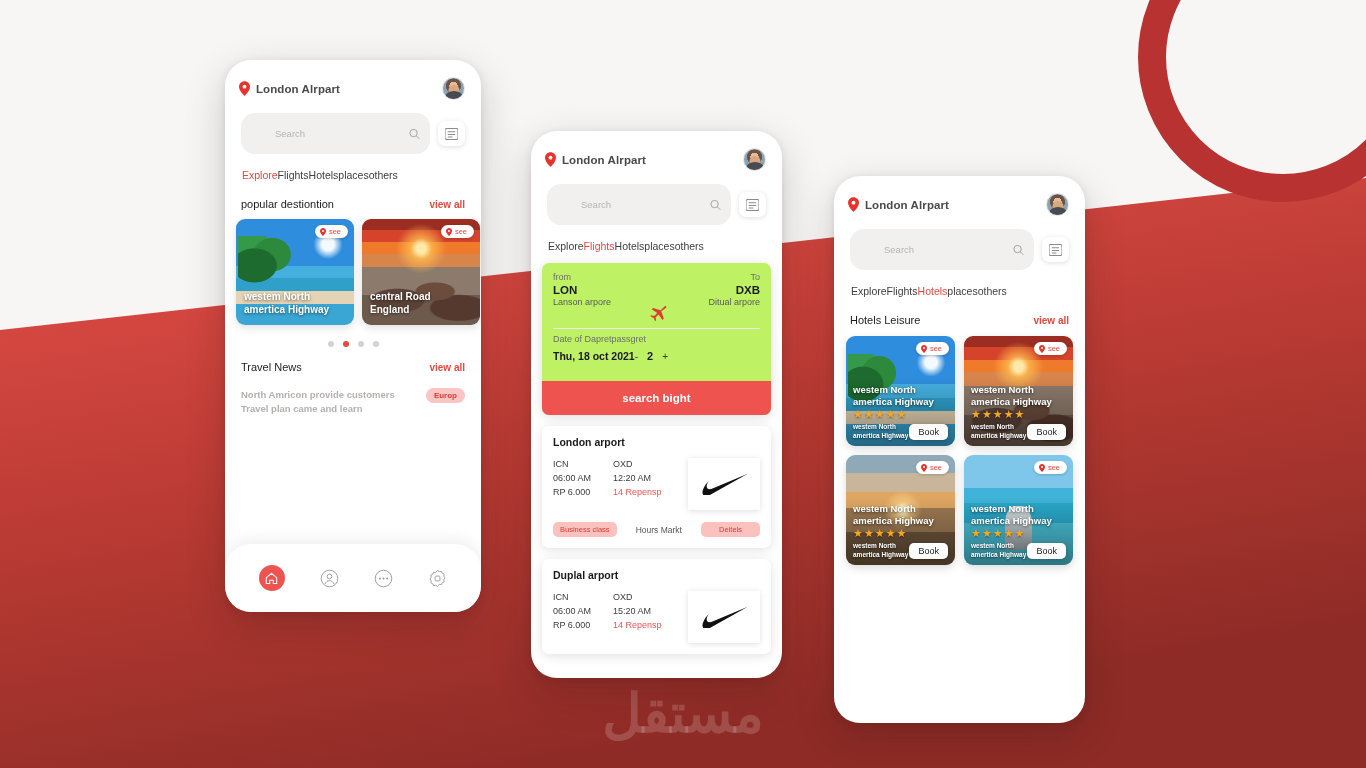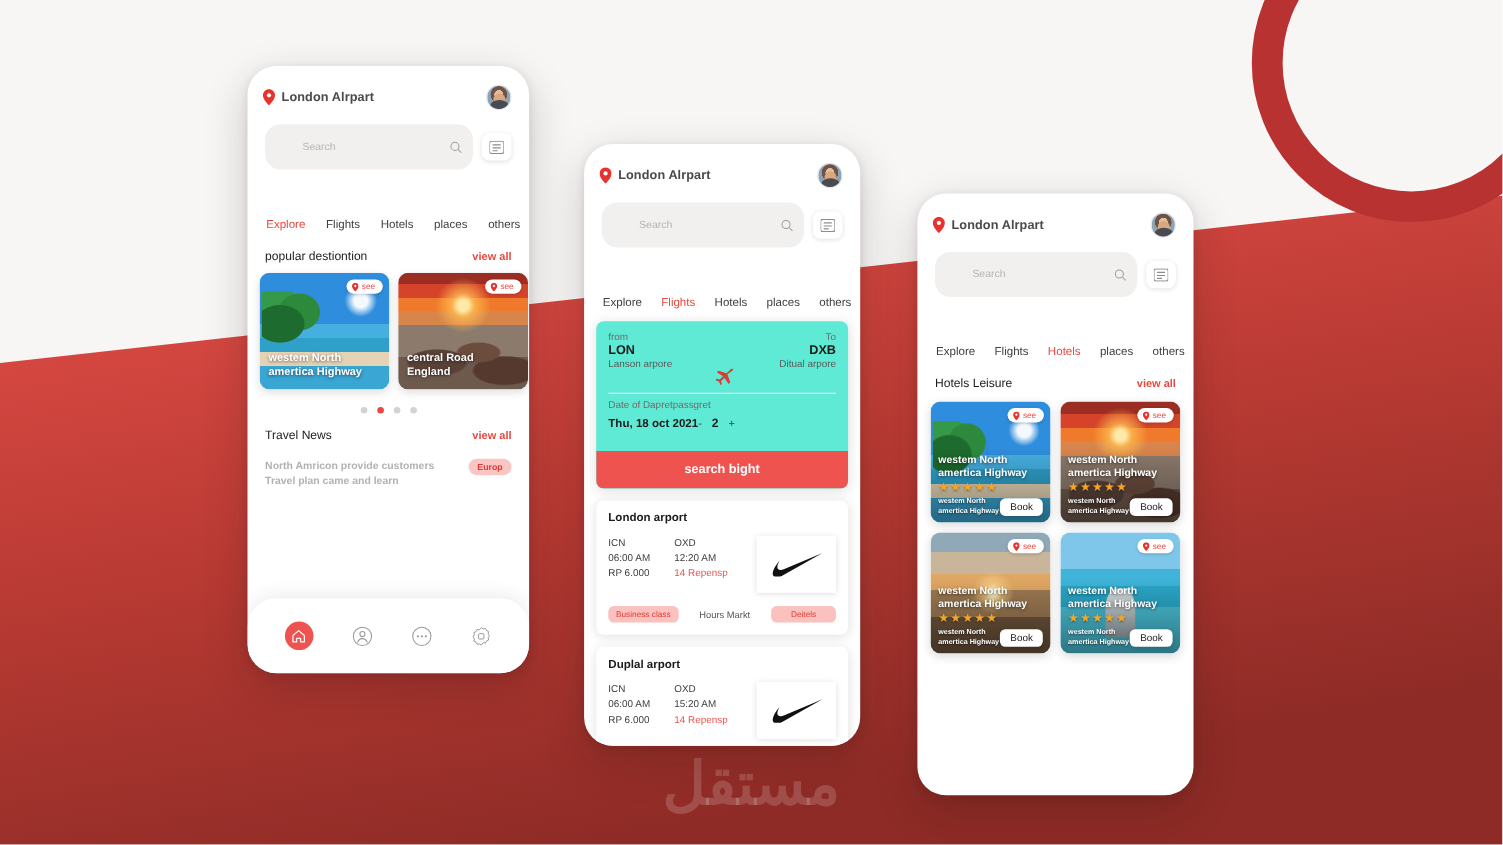--- a/index.html
+++ b/index.html
@@ -91,23 +91,22 @@
   .filter-btn {
     width: 27px; height: 25px; border-radius: 7px;
     background: #ffffff;
     box-shadow: 0 1px 5px rgba(0,0,0,.13);
     display:flex; align-items:center; justify-content:center;
     flex: 0 0 auto;
   }
 
   
   .tabs {
-    display: flex; align-items: center; justify-content: space-between;
-    padding: 15px 8px 0 17px;
-    margin-top: 29px;
+    display: flex; align-items: center; 
+    padding: 15px 25px 0 17px;
   }
   .tab { font-size: 10.5px; color: #3e3e3e; }
   .tab.active { color: #e8483f; }
 
   
   .sec-head {
     display: flex; align-items: baseline; justify-content: space-between;
     padding: 17px 16px 0 16px;
   }
   .sec-title { font-size: 11px; font-weight: normal; color: #1d1d1d; }
@@ -208,21 +207,21 @@
   .nav-home {
     width: 26px; height: 26px; border-radius: 50%;
     background: #ef5350;
     display:flex; align-items:center; justify-content:center;
   }
   .nav-ic { width: 19px; height: 19px; }
 
   
   .flight-card {
     margin: 11px 11px 0 11px;
-    background: #5eead4;
+    background: #bef264;
     border-radius: 7px;
     box-shadow: 0 2px 12px rgba(0,0,0,.13);
     overflow: hidden;
   }
   .fc-pad { padding: 9px 11px 0 11px; }
   .fc-row { display: flex; justify-content: space-between; align-items: flex-start; }
   .lbl { font-size: 9px; color: #6d6d6d; }
   .code { font-size: 11.5px; font-weight: bold; color: #1b1b1b; margin-top: 2px;}
   .sub { font-size: 9px; color: #5a5a5a; margin-top: 1px; }
   .plane-wrap { position: relative; height: 20px; margin-top: -6px; text-align: center; }

